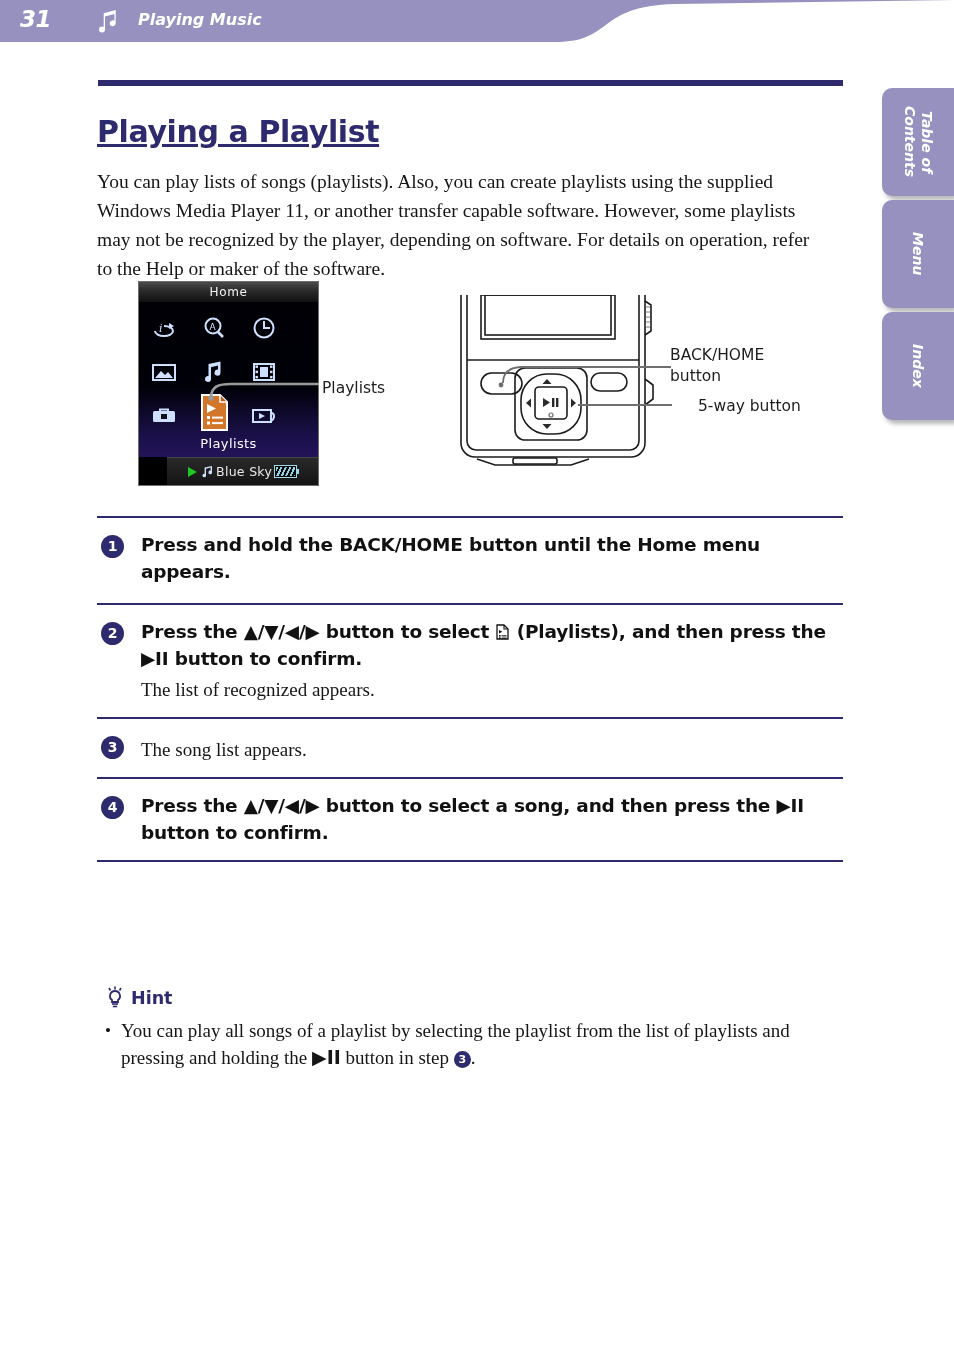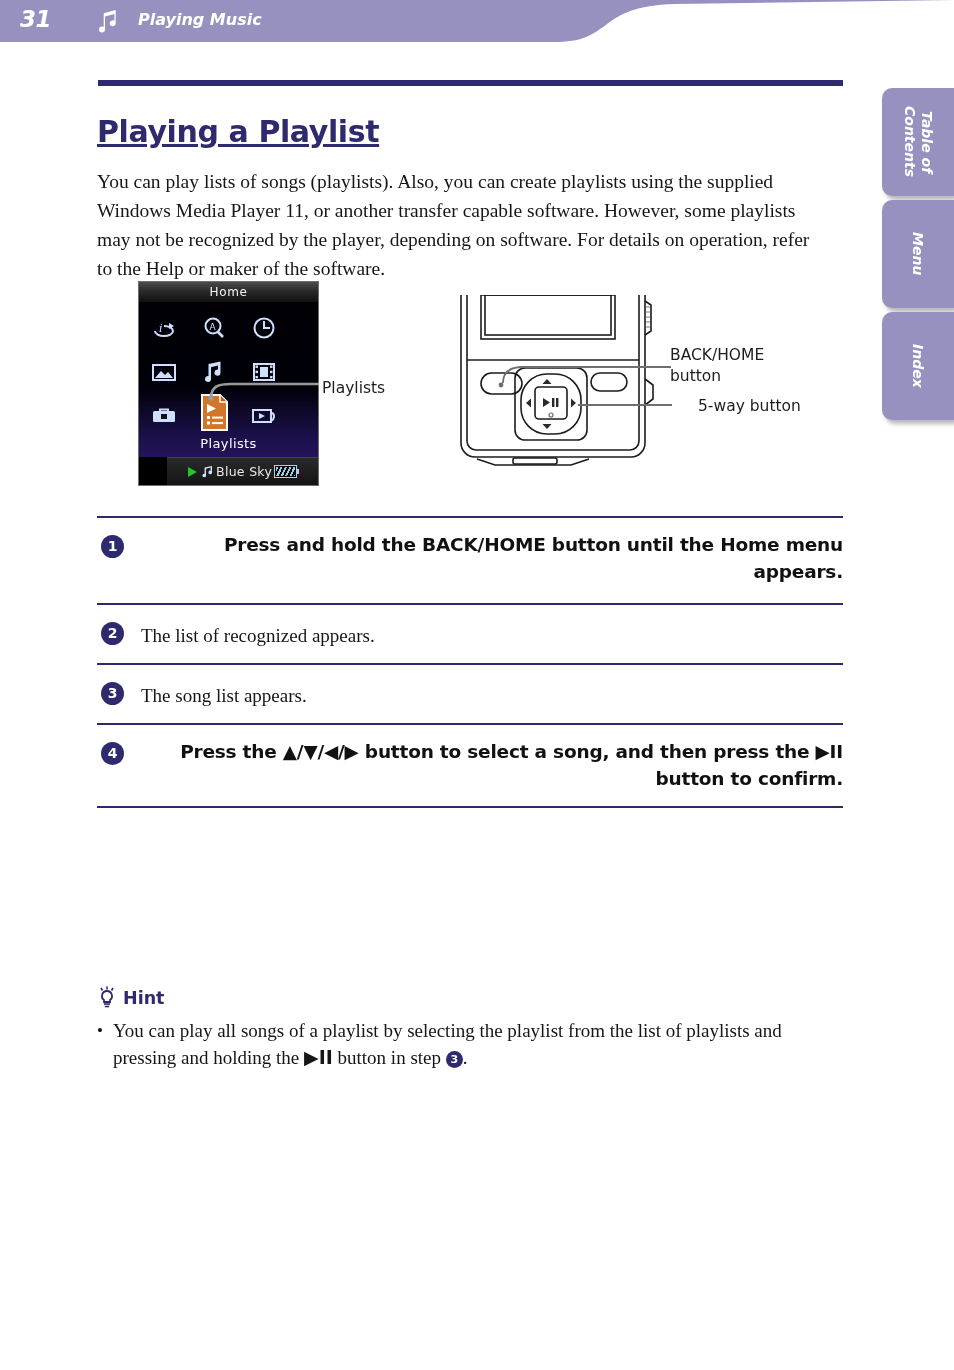--- a/index.html
+++ b/index.html
@@ -245,21 +245,20 @@
     line-height: 23px;
     text-align: center;
   }
   .step-head {
     font-family: "DejaVu Sans", sans-serif;
     font-weight: bold;
     font-size: 18.5px;
     line-height: 27px;
     color: #111;
     letter-spacing: -0.2px;
-    text-align: right;
   }
   .step-body {
     font-family: "Liberation Serif", serif;
     font-size: 19px;
     line-height: 27px;
     color: #161616;
     margin-top: 4px;
   }
   .glyph {
     font-family: "DejaVu Sans", sans-serif;
@@ -268,21 +267,21 @@
   .icon-doc-inline {
     display: inline-block;
     width: 13px; height: 16px;
     vertical-align: -2px;
     margin: 0 1px;
   }
 
   
   .hint-wrap {
     position: absolute;
-    left: 97px; top: 986px;
+    left: 105px; top: 986px;
     width: 746px;
   }
   .hint-head {
     display: flex;
     align-items: center;
     gap: 6px;
   }
   .hint-title {
     font-family: "DejaVu Sans", sans-serif;
     font-weight: bold;
@@ -513,20 +512,31 @@
   <div class="step">
     <span class="step-num">1</span>
     <div class="step-head">Press and hold the BACK/HOME button until the Home menu appears.</div>
     <div class="step-body"></div>
   </div>
 
   <div class="step-sep"></div>
 
   <div class="step">
     <span class="step-num">2</span>
+    <div class="step-head">Press the <span class="glyph">▲/▼/◀/▶</span> button to select <svg class="icon-doc-inline" viewBox="0 0 13 16">
+          <path d="M1 1h7l4 4v10H1z" fill="#fff" stroke="#111" stroke-width="1.3"></path>
+          <path d="M8 1v4h4" fill="none" stroke="#111" stroke-width="1.1"></path>
+          <path d="M3 6l3.4 1.8L3 9.6z" fill="#111"></path>
+          <g fill="#111">
+            <rect x="3" y="11" width="1.6" height="1.6"></rect>
+            <rect x="5.6" y="11.3" width="5" height="1.1"></rect>
+            <rect x="3" y="13.3" width="1.6" height="1.6"></rect>
+            <rect x="5.6" y="13.6" width="5" height="1.1"></rect>
+          </g>
+        </svg> (Playlists), and then press the <span class="glyph">▶II</span> button to confirm.</div>
     <div class="step-body">The list of recognized appears.</div>
   </div>
 
   <div class="step-sep"></div>
 
   <div class="step">
     <span class="step-num">3</span>
     <div class="step-body">The song list appears.</div>
   </div>
 

